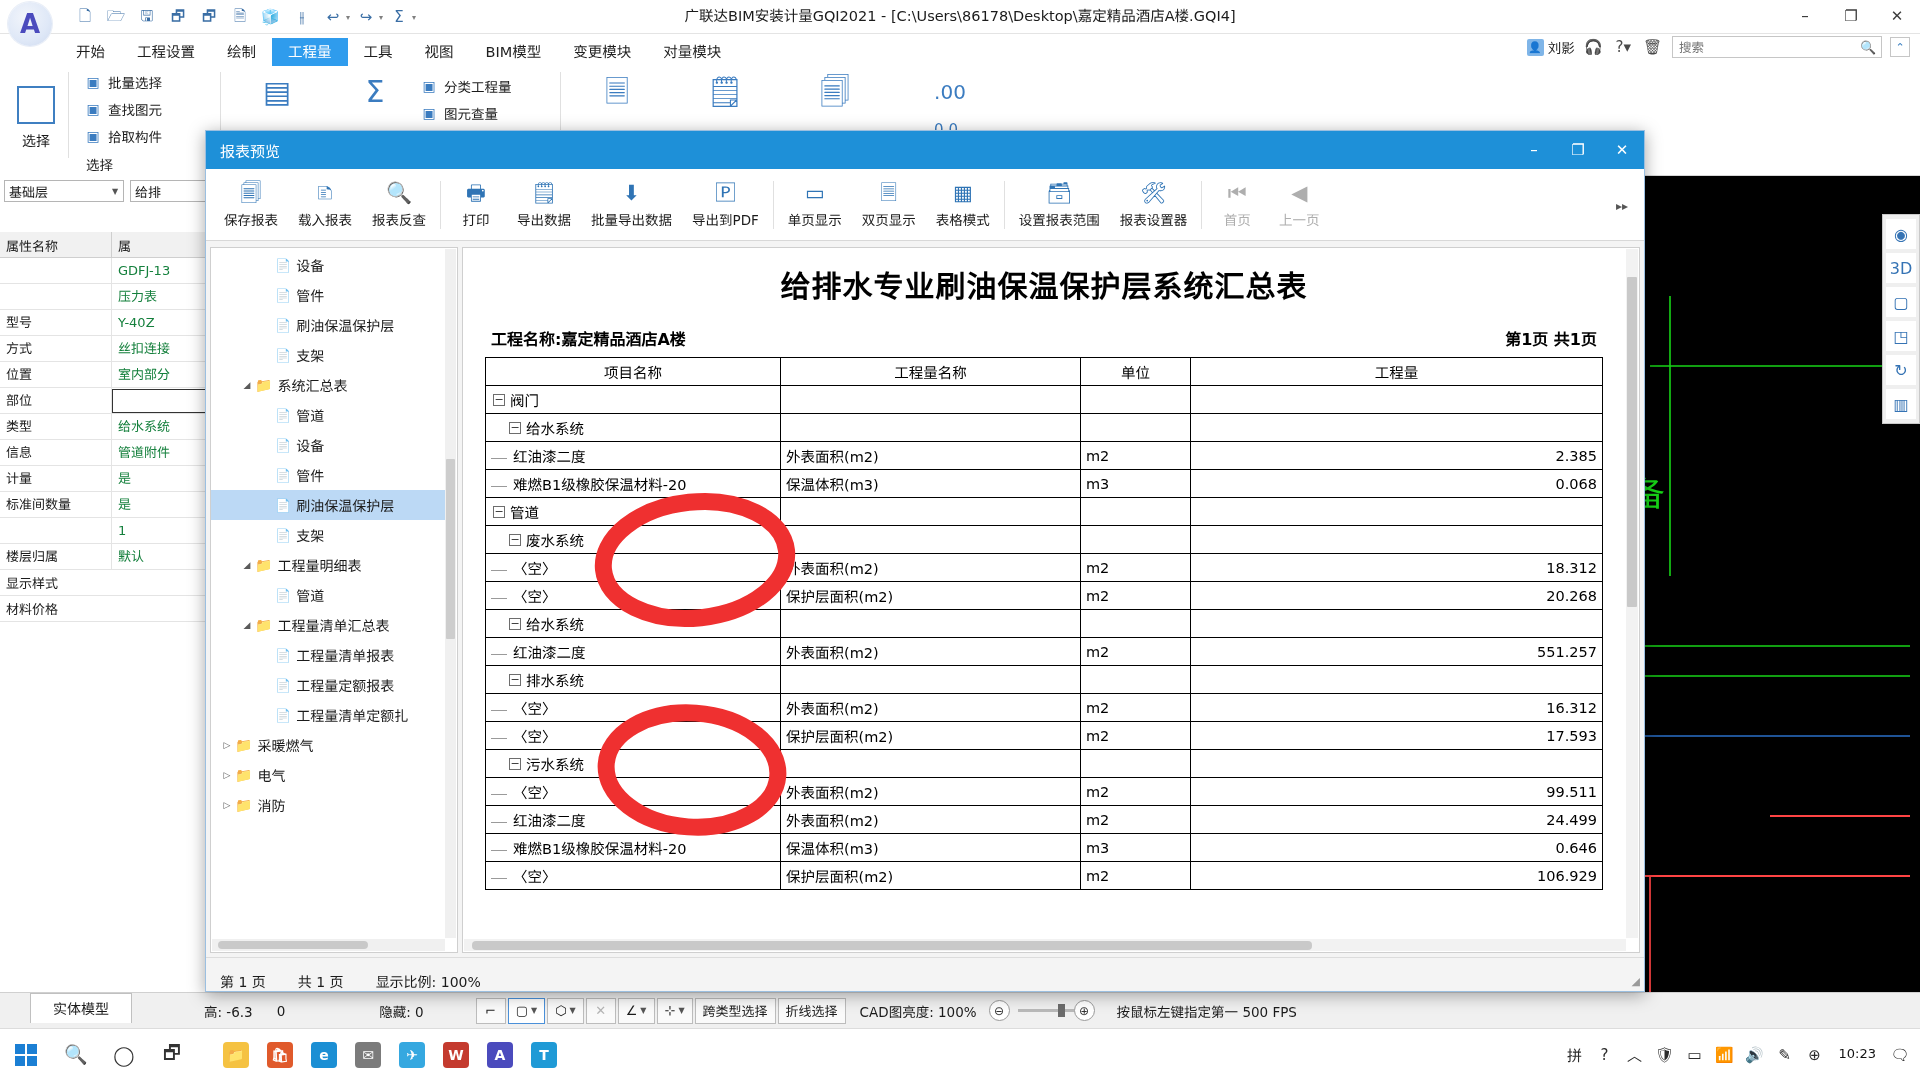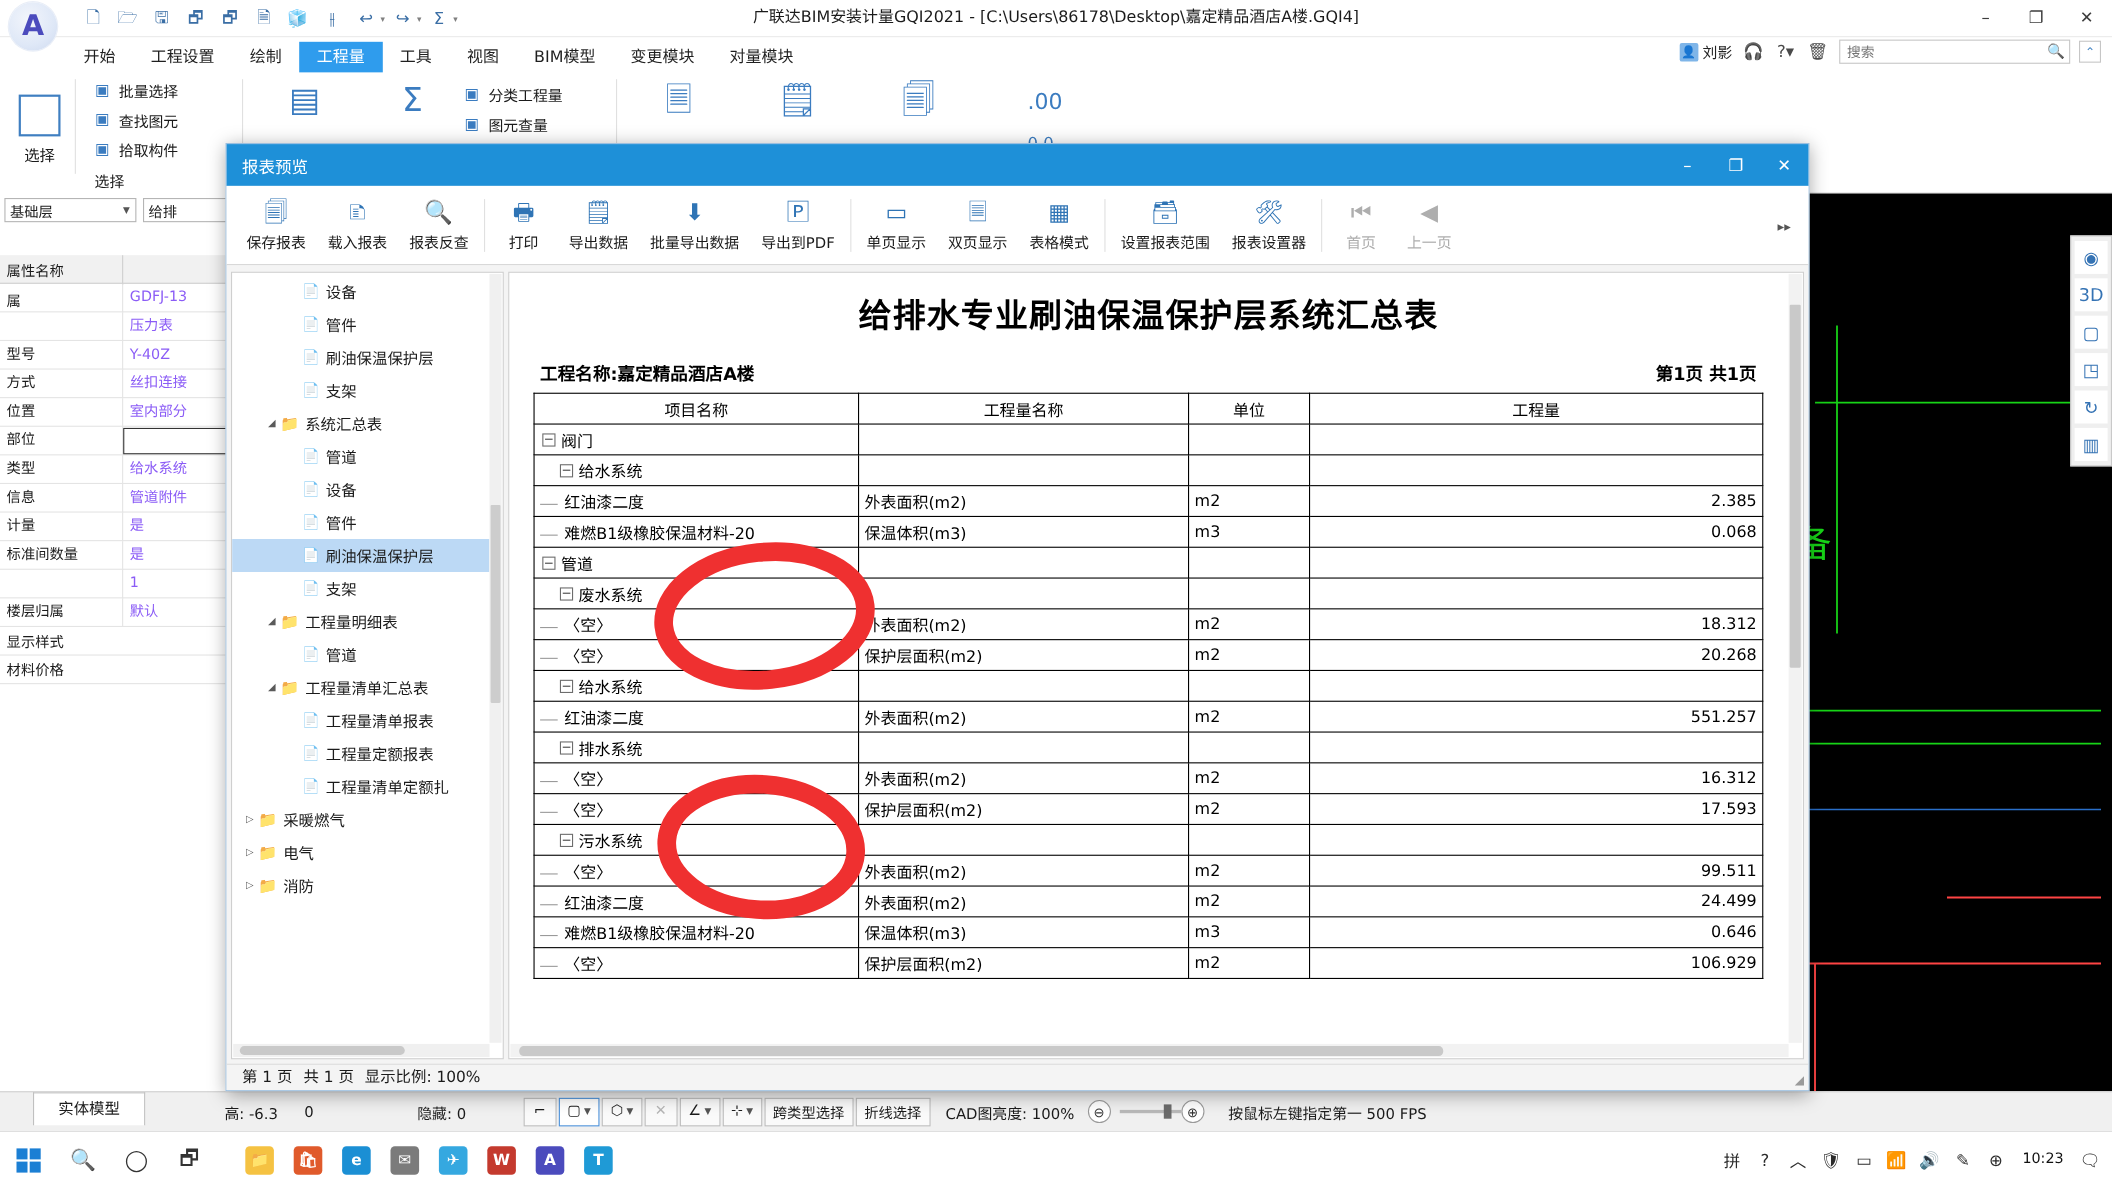--- a/index.html
+++ b/index.html
@@ -104,28 +104,28 @@
     position: absolute; left: 4px; top: 8px; width: 120px; height: 22px;
     border: 1px solid #b5b5b5; background: #fff; font-size: 13px; color: #222;
     display: flex; align-items: center; padding-left: 4px;
   }
   .lp-combo .cv { flex: 1; overflow: hidden; white-space: nowrap; }
   .lp-combo .ca { width: 16px; text-align: center; font-size: 8px; color: #555; }
   .lp-combo2 { position: absolute; left: 130px; top: 8px; width: 80px; height: 22px;
     border: 1px solid #b5b5b5; background:#fff; font-size: 13px; color: #222;
     display:flex; align-items:center; padding-left:4px;}
   .prop-table { position: absolute; left: 0; top: 60px; width: 210px; font-size: 13px; }
-  .prop-head { display: flex; background: #f1f1f1; border-bottom: 1px solid #cfcfcf; height: 26px; flex-direction: column; }
+  .prop-head { display: flex; background: #f1f1f1; border-bottom: 1px solid #cfcfcf; height: 26px; }
   .prop-head div { padding: 4px 6px; font-weight: normal; color: #1b1b1b; }
   .ph-1 { width: 112px; border-right: 1px solid #cfcfcf; }
   .ph-2 { flex: 1; }
   .prop-row { display: flex; height: 26px; border-bottom: 1px solid #e4e4e4; align-items: center; }
   .pc-1 { width: 112px; padding-left: 6px; border-right: 1px solid #e4e4e4; height: 26px; line-height: 26px;
           overflow: hidden; white-space: nowrap; color: #1b1b1b;}
-  .pc-2 { flex: 1; padding-left: 6px; height: 26px; line-height: 26px; overflow: hidden; white-space: nowrap; color: #8b5cf6;}
+  .pc-2 { flex: 1; padding-left: 6px; height: 26px; line-height: 26px; overflow: hidden; white-space: nowrap; color: #15803d;}
   .prop-row.editing .pc-2 { border: 1px solid #333; background:#fff; height:24px; line-height:22px;}
   .prop-sec { height: 26px; border-bottom: 1px solid #e4e4e4; display:flex; align-items:center; padding-left:6px;
               font-size:13px; color:#1b1b1b; }
 
   
   .viewport {
     position: absolute; left: 210px; top: 176px; right: 0; bottom: 88px;
     background: #000000; overflow: hidden;
   }
   .cad-svg { position: absolute; inset: 0; width: 100%; height: 100%; }
@@ -280,22 +280,22 @@
   }
   .lvl1 { padding-left: 2px; }
   .lvl2 { padding-left: 18px; }
   .leafdash { display:inline-block; width: 16px; border-top: 1px solid #9a9a9a; margin-right:6px; vertical-align: middle;}
   .rep-vscroll { position: absolute; right: 1px; top: 1px; bottom: 14px; width: 12px; background: #f2f2f2; }
   .rep-vthumb { position: absolute; left: 1px; top: 28px; width: 10px; height: 330px; background: #c9c9c9; border-radius: 1px;}
   .rep-hscroll { position: absolute; left: 1px; right: 13px; bottom: 1px; height: 12px; background: #f2f2f2; }
   .rep-hthumb { position: absolute; top: 2px; left: 8px; height: 9px; width: 840px; background: #c9c9c9; border-radius: 4px;}
 
   .dlg-status {
-    height: 24px; background: #f4f4f4; border-top: 1px solid #dcdcdc;
-    display: flex; align-items: flex-start; padding-left: 14px; gap: 10px;
+    height: 34px; background: #f4f4f4; border-top: 1px solid #dcdcdc;
+    display: flex; align-items: flex-end; padding-left: 14px; gap: 32px;
     font-size: 14px; color: #1b1b1b; position: relative;
   }
   .dlg-grip { position: absolute; right: 4px; bottom: 3px; font-size: 11px; color: #9a9a9a; }
 
   
   .ink { position: absolute; pointer-events: none; z-index: 25; }
 </style>
 </head>
 <body>
 

